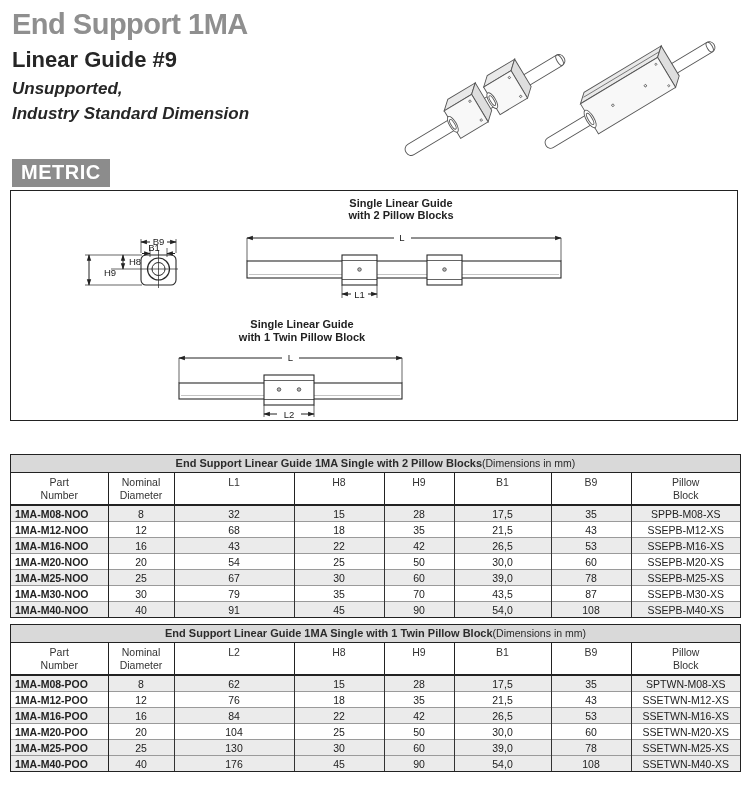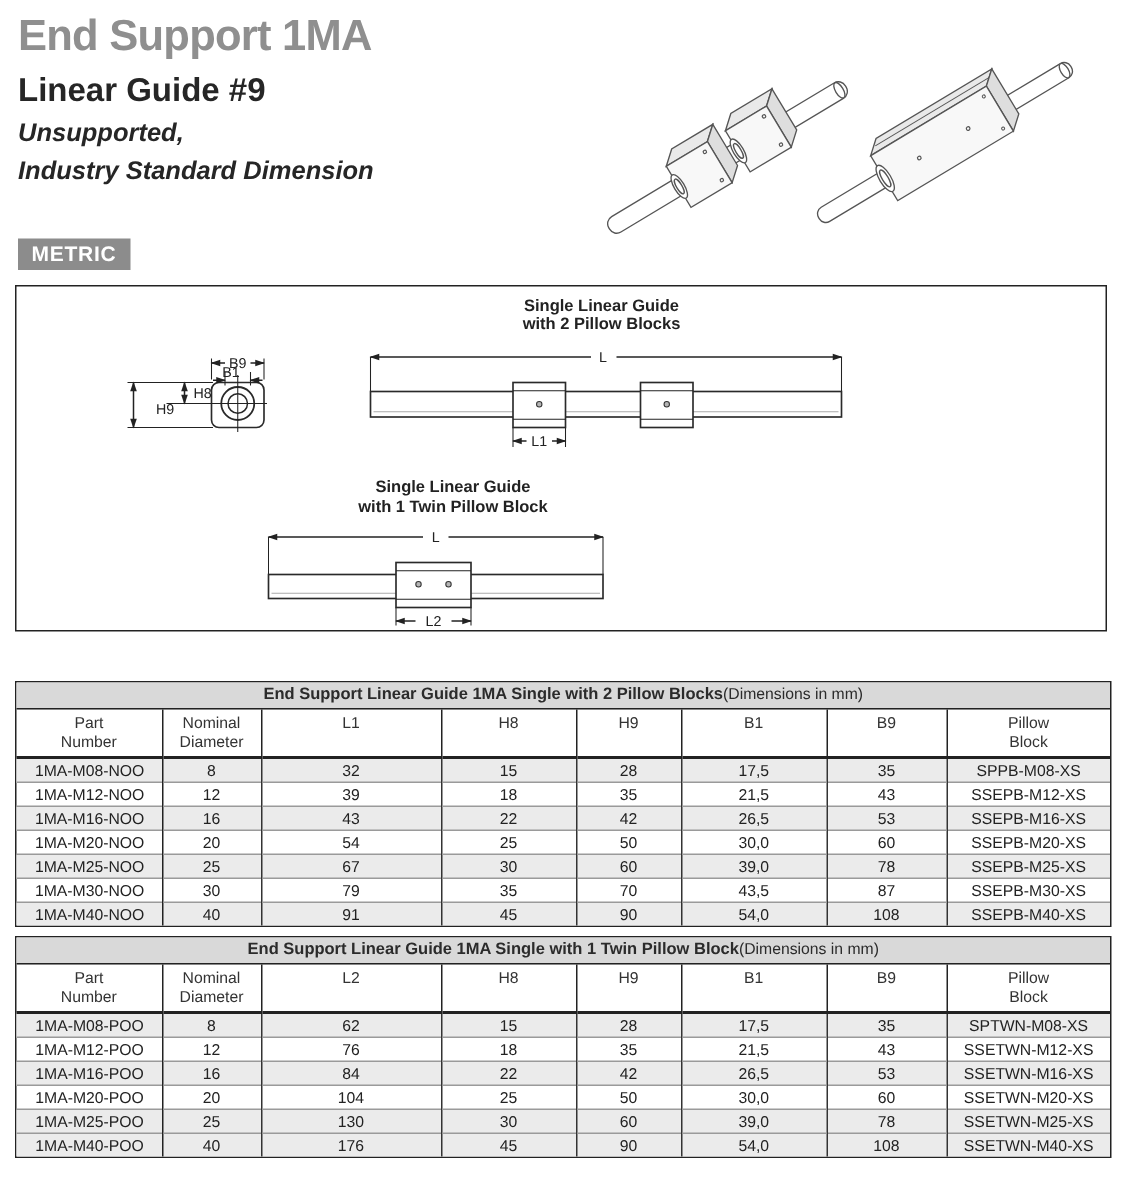--- a/index.html
+++ b/index.html
@@ -4,21 +4,21 @@
 <style>
   html,body{margin:0;padding:0;}
   body{width:750px;height:795px;position:relative;background:#fff;
        font-family:"Liberation Sans",sans-serif;color:#2b2b2b;overflow:hidden;}
   .abs{position:absolute;}
   
   .h1{left:12px;top:8px;font-size:29px;font-weight:bold;color:var(--title-gray,#8f8f8f);letter-spacing:-.5px;}
   .h2{left:12px;top:47px;font-size:22px;font-weight:bold;color:#262626;}
   .tag{left:12px;font-size:17px;font-weight:bold;font-style:italic;color:#262626;}
   .tag1{top:79px;} .tag2{top:104px;}
-  .badge{left:12px;top:159px;background:var(--badge-bg,#8c8c8c);color:#fff;font-size:14px;
+  .badge{left:12px;top:159px;background:var(--badge-bg,#8c8c8c);color:#fff;font-size:20px;
          font-weight:bold;padding:2px 9px 3px;letter-spacing:.5px;}
   .hero{left:368px;top:0;}
   
   .diagbox{left:10px;top:190px;width:726px;height:229px;border:1.5px solid #222;}
   .dt{font:bold 11px "Liberation Sans",sans-serif;text-anchor:middle;fill:#222;}
   .dl{font:9.5px "Liberation Sans",sans-serif;text-anchor:middle;fill:#222;}
   .dim{stroke:#222;stroke-width:1;}
   .thin{stroke:#222;stroke-width:.7;}
   .part{fill:#fff;stroke:#2a2a2a;stroke-width:1.1;}
   .p3{fill:#fff;stroke:#555;stroke-width:.9;}
@@ -36,21 +36,21 @@
   table{border-collapse:collapse;table-layout:fixed;width:100%;}
   col.c0{width:97px;}col.c1{width:66px;}col.c2{width:120px;}col.c3{width:90px;}
   col.c4{width:70px;}col.c5{width:97px;}col.c6{width:80px;}col.c7{width:109px;}
   th{font-size:10.5px;font-weight:normal;color:#333;vertical-align:top;padding:3px 0 2px;
      border-right:1px solid #222;border-bottom:2px solid #222;white-space:pre-line;
      line-height:1.25;height:24px;}
   td{font-size:10.5px;text-align:center;height:15px;padding:0 3px;
      border-right:1px solid #333;border-top:1px solid #9a9a9a;color:#222;}
   tbody tr:first-child td{border-top:none;}
   th:last-child,td:last-child{border-right:none;}
-  td.part{font-weight:normal;text-align:center;padding-left:4px;border-right:1.5px solid #222;}
+  td.part{font-weight:bold;text-align:left;padding-left:4px;border-right:1.5px solid #222;}
   th:first-child{border-right:1.5px solid #222;margin-top:36px;}
   tr.alt{background:var(--row-alt-bg,#ebebeb);}
 </style>
 </head>
 <body>
 
 <div class="abs h1">End Support 1MA</div>
 <div class="abs h2">Linear Guide #9</div>
 <div class="abs tag tag1">Unsupported,</div>
 <div class="abs tag tag2">Industry Standard Dimension</div>
@@ -229,21 +229,21 @@
           <td>32</td>
           <td>15</td>
           <td>28</td>
           <td>17,5</td>
           <td>35</td>
           <td>SPPB-M08-XS</td>
         </tr>
         <tr>
           <td class="part">1MA-M12-NOO</td>
           <td>12</td>
-          <td>39</td>
+          <td>68</td>
           <td>18</td>
           <td>35</td>
           <td>21,5</td>
           <td>43</td>
           <td>SSEPB-M12-XS</td>
         </tr>
         <tr class="alt">
           <td class="part">1MA-M16-NOO</td>
           <td>16</td>
           <td>43</td>

